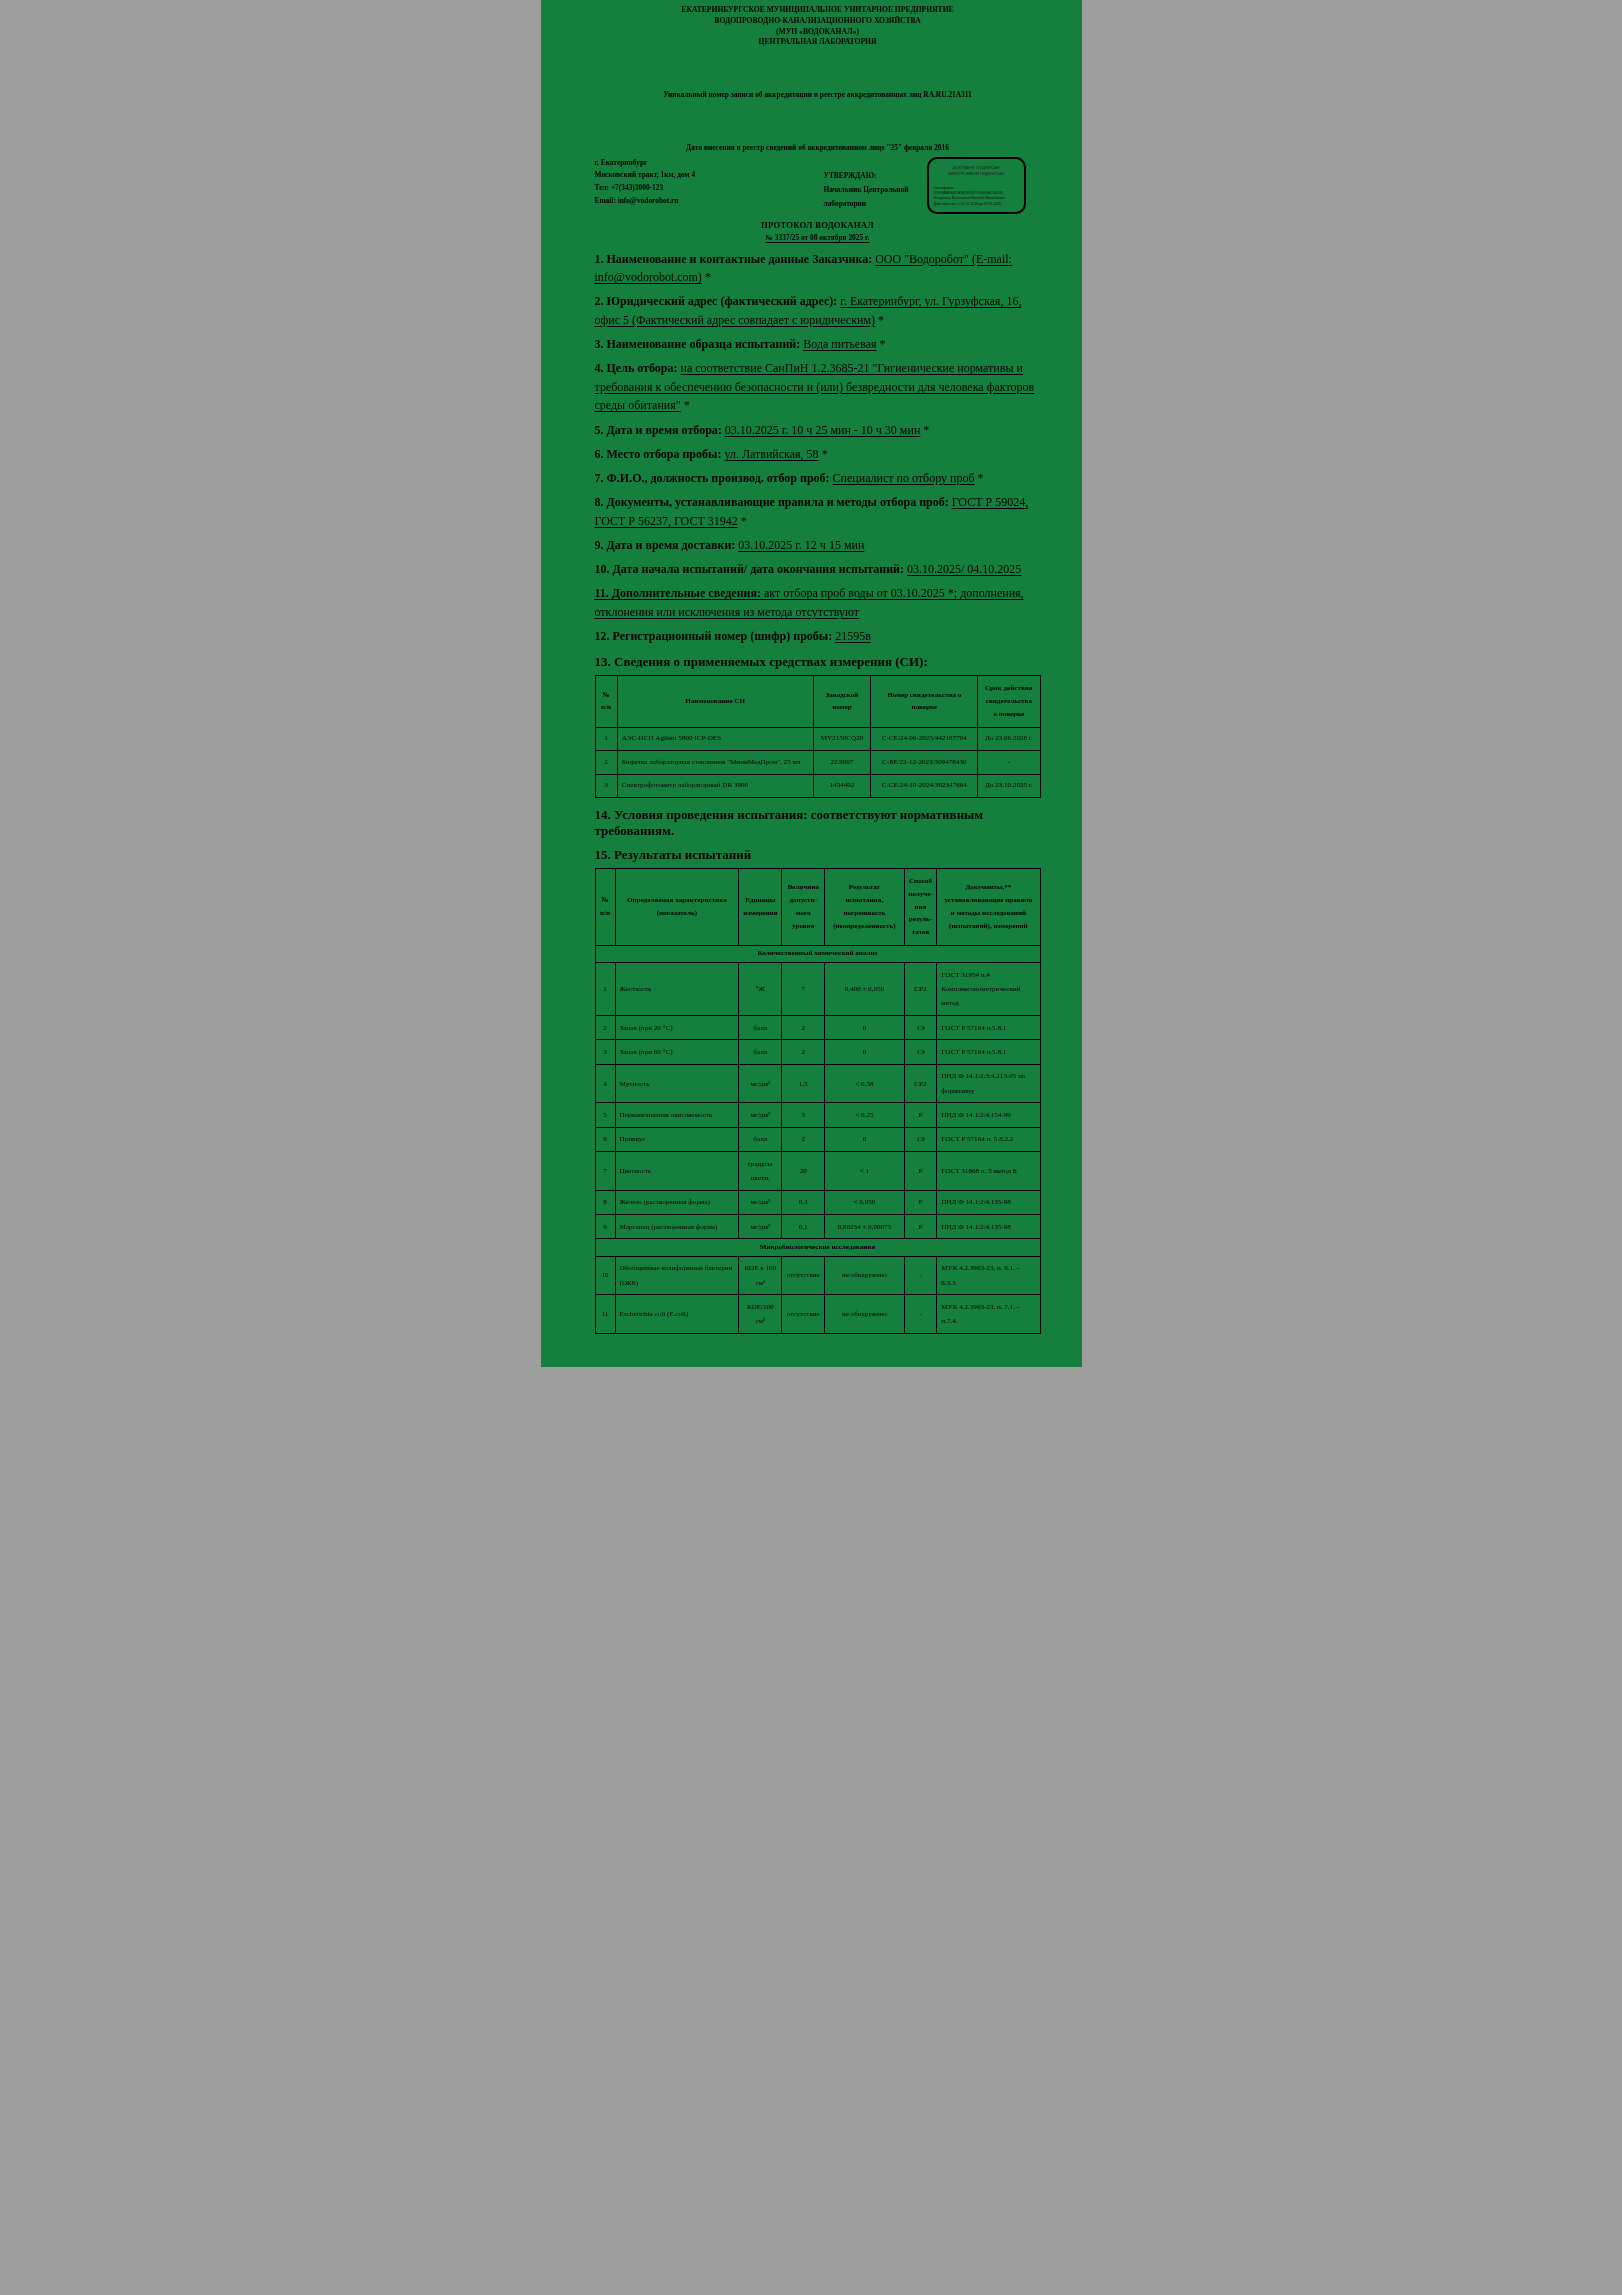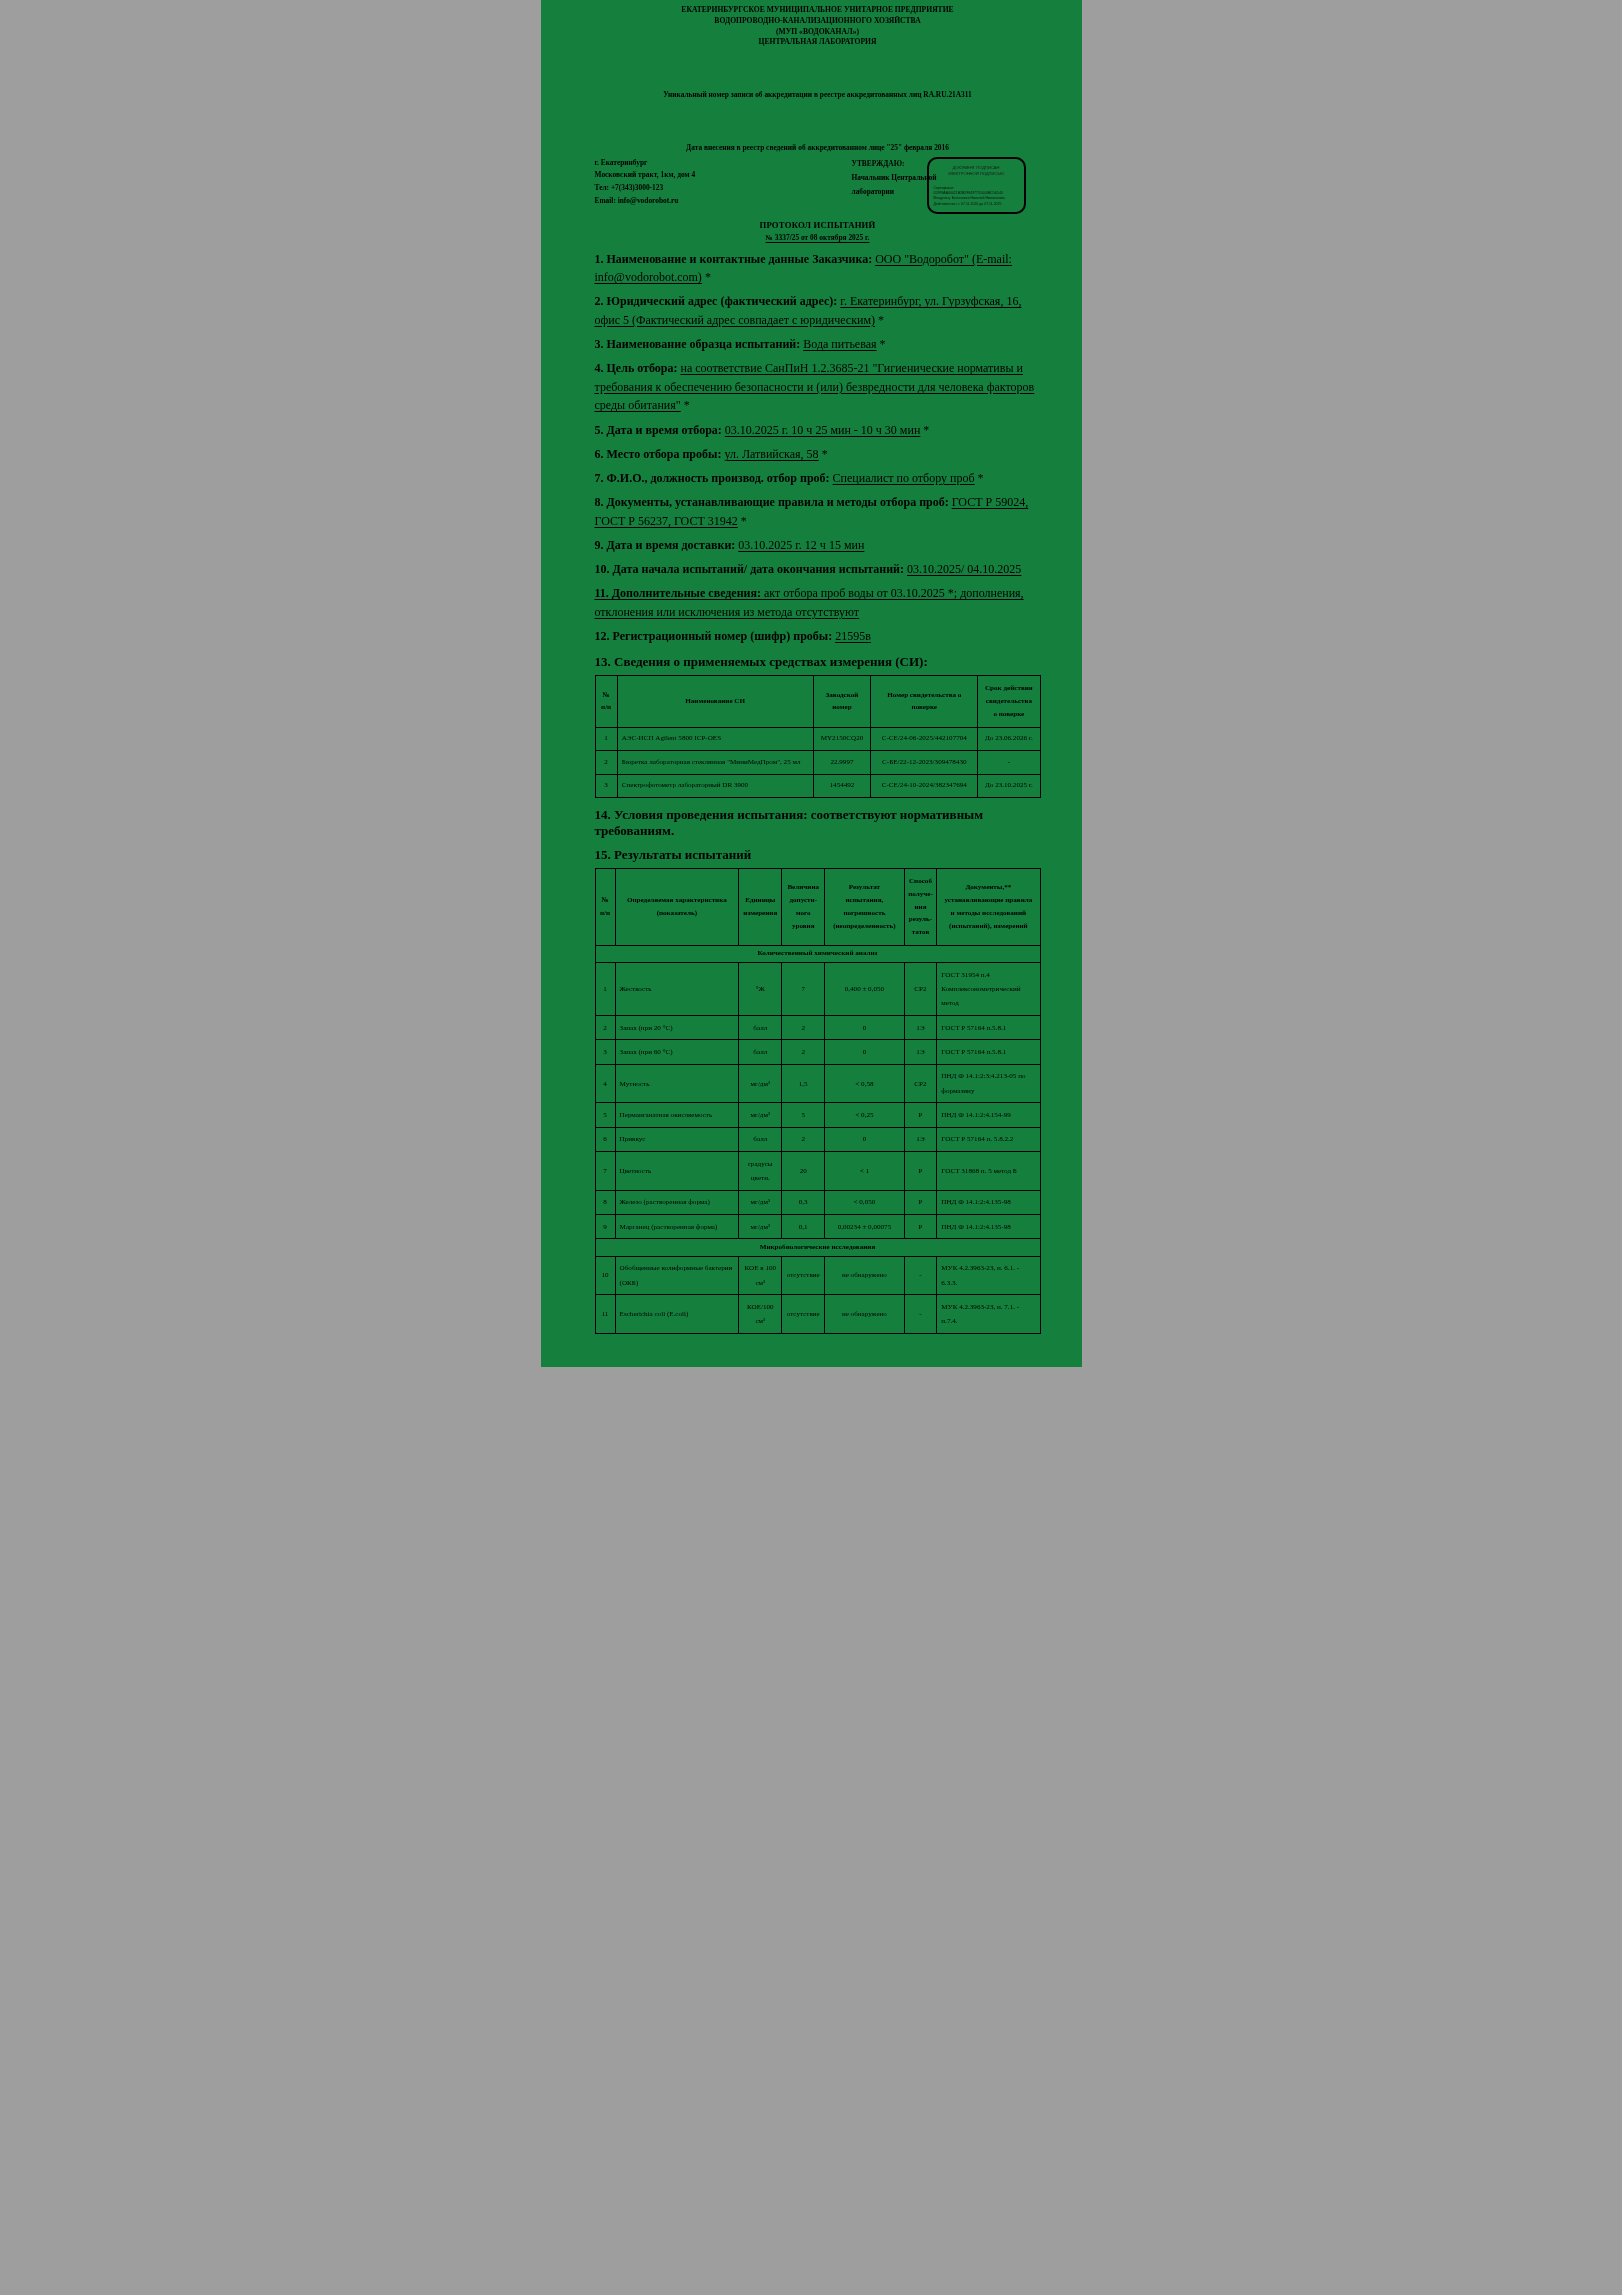--- a/index.html
+++ b/index.html
@@ -7,21 +7,21 @@
     width: 541px; min-height: 765px; margin: 0 auto; background: #15803d;
     box-sizing: border-box; padding: 5.1px 41px 25.5px 54px;
     font-family: "Liberation Serif", "DejaVu Serif", serif; color: #000;
   }
   
   .org-header { text-align: center; font-weight: bold; font-size: 7.6px; line-height: 1.42; }
   .org-header .acc { font-size: 7.4px; margin-top: 42px; }
   
   .top-info { position: relative; height: 61px; margin-top: 3.6px; }
   .contact { position: absolute; left: 0; top: 0; font-weight: bold; font-size: 7.4px; line-height: 1.7; }
-  .approval { position: absolute; left: 229px; top: 0; width: 105px; font-weight: bold; font-size: 7.4px; line-height: 1.9; margin-left: 28px; }
+  .approval { position: absolute; left: 229px; top: 12px; width: 105px; font-weight: bold; font-size: 7.4px; line-height: 1.9; }
   .stamp {
     position: absolute; left: 332px; top: 0; width: 99px; height: 57px;
     border: 2.3px solid #000; border-radius: 10.2px; box-sizing: border-box;
     font-family: "Liberation Sans", "DejaVu Sans", sans-serif;
     display: flex; flex-direction: column; justify-content: space-between;
   }
   .stamp-title { text-align: center; font-size: 4.1px; line-height: 1.45; margin-top: 6.6px; color: #1a1a1a; }
   .stamp-cert { font-size: 3.5px; line-height: 1.55; margin: 0 3.1px 4.6px 5.1px; color: #111; }
   
   .doc-title { text-align: center; font-weight: bold; font-size: 8.7px; margin-top: 2px; letter-spacing: 0.2px; }
@@ -75,21 +75,21 @@
         <div>ЭЛЕКТРОННОЙ ПОДПИСЬЮ</div>
       </div>
       <div class="stamp-cert">
         <div>Сертификат: 05999AA00021B2B298497755444BC54D40</div>
         <div>Владелец: Белоножко Николай Николаевич</div>
         <div>Действителен: с 07.11.2024 до 07.11.2025</div>
       </div>
     </div>
   </div>
 
-  <div class="doc-title">ПРОТОКОЛ ИСПЫТАНИЙ</div>
+  <div class="doc-title">ПРОТОКОЛ ВОДОКАНАЛ</div>
   <div class="doc-number"><span class="u">№ 3337/25 от 08 октября 2025 г.</span></div>
 
   <div class="items">
       <div class="item"><span class="lbl">1. Наименование и контактные данные Заказчика: </span><span class="u">ООО "Водоробот" (E-mail: info@vodorobot.com)</span><span> *</span></div>
       <div class="item"><span class="lbl">2. Юридический адрес (фактический адрес): </span><span class="u">г. Екатеринбург, ул. Гурзуфская, 16, офис 5 (Фактический адрес совпадает с юридическим)</span><span> *</span></div>
       <div class="item"><span class="lbl">3. Наименование образца испытаний: </span><span class="u">Вода питьевая</span><span> *</span></div>
       <div class="item"><span class="lbl">4. Цель отбора: </span><span class="u">на соответствие СанПиН 1.2.3685-21 "Гигиенические нормативы и требования к обеспечению безопасности и (или) безвредности для человека факторов среды обитания"</span><span> *</span></div>
       <div class="item"><span class="lbl">5. Дата и время отбора: </span><span class="u">03.10.2025 г. 10 ч 25 мин - 10 ч 30 мин</span><span> *</span></div>
       <div class="item"><span class="lbl">6. Место отбора пробы: </span><span class="u">ул. Латвийская, 58</span><span> *</span></div>
       <div class="item"><span class="lbl">7. Ф.И.О., должность производ. отбор проб: </span><span class="u">Специалист по отбору проб</span><span> *</span></div>

